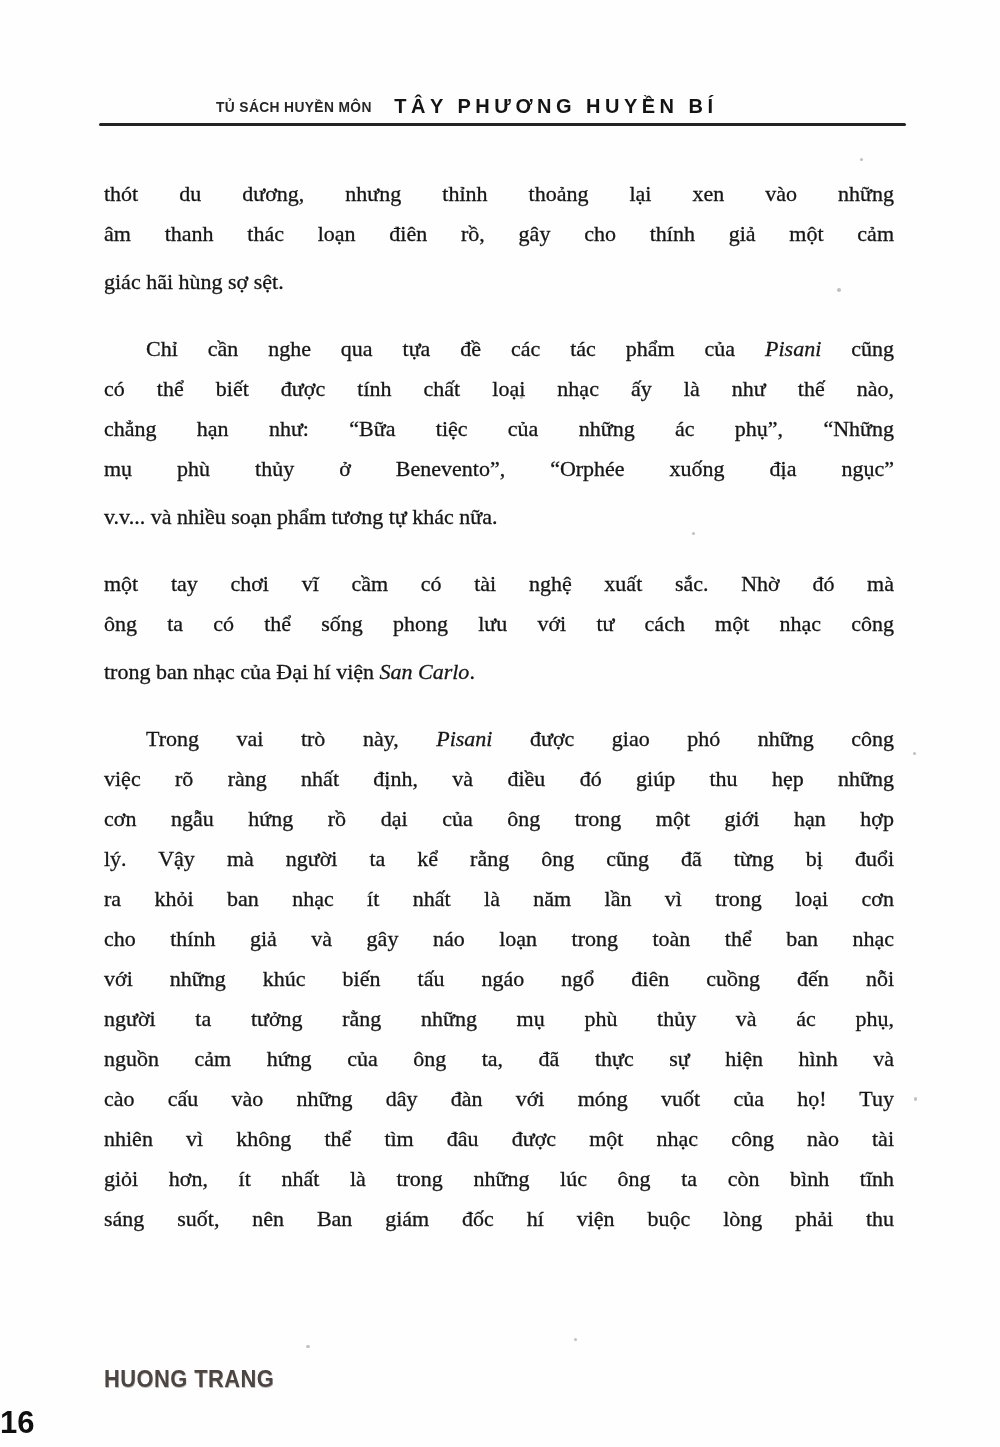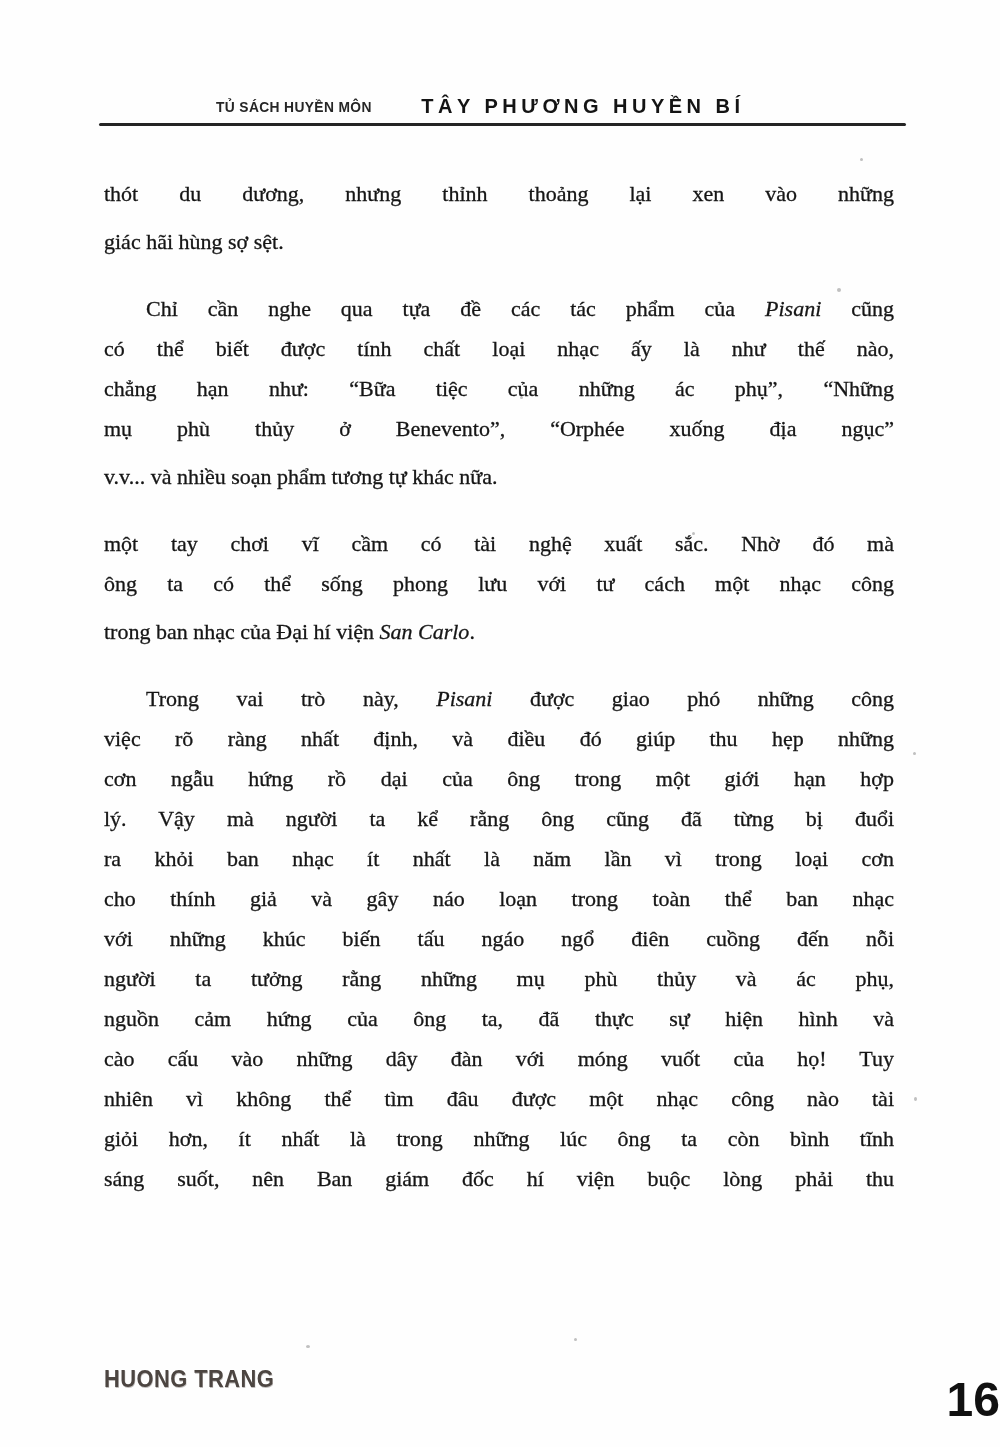--- a/index.html
+++ b/index.html
@@ -28,21 +28,21 @@
   .series {
     margin-left: 112px;
     font-size: 15px;
     font-weight: bold;
     letter-spacing: 0.4px;
     color: #262626;
     transform: scaleX(0.92);
     transform-origin: left bottom;
   }
   .title {
-    margin-left: 36px;
+    margin-left: 9px;
     font-size: 20px;
     font-weight: bold;
     letter-spacing: 4.5px;
     color: #141414;
   }
   .header-rule {
     position: absolute;
     top: 123px; left: 99px; width: 807px;
     height: 2.5px;
     background: #242424;
@@ -76,24 +76,24 @@
     font-size: 23px;
     font-weight: bold;
     letter-spacing: 0.5px;
     color: #4c4541;
     transform: scaleX(0.95);
     transform-origin: left top;
     text-shadow: 0.5px 0.5px 0 rgba(76,69,65,0.35);
   }
   .pagenum {
     position: absolute;
-    left: 0; top: 1372px; width: 1000px;
-    text-align: right;
+    left: 0; top: 1405px; width: 1000px;
+    text-align: left;
     font-family: "Liberation Sans", sans-serif;
-    font-size: 48px;
+    font-size: 31px;
     font-weight: bold;
     color: #101010;
   }
 
   
   .speck {
     position: absolute;
     background: #8d8d8d;
     border-radius: 50%;
     opacity: 0.55;
@@ -107,20 +107,21 @@
   <div class="header">
     <span class="series">TỦ SÁCH HUYỀN MÔN</span>
     <span class="title">TÂY PHƯƠNG HUYỀN BÍ</span>
   </div>
 
   <div class="header-rule"></div>
 
   <div class="text-block">
       <div class="para">
         <div class="line">thót du dương, nhưng thỉnh thoảng lại xen vào những</div>
+        <div class="line">âm thanh thác loạn điên rồ, gây cho thính giả một cảm</div>
         <div class="line last">giác hãi hùng sợ sệt.</div>
       </div>
       <div class="para">
         <div class="line indent">Chỉ cần nghe qua tựa đề các tác phẩm của <em>Pisani</em> cũng</div>
         <div class="line">có thể biết được tính chất loại nhạc ấy là như thế nào,</div>
         <div class="line">chẳng hạn như: “Bữa tiệc của những ác phụ”, “Những</div>
         <div class="line">mụ phù thủy ở Benevento”, “Orphée xuống địa ngục”</div>
         <div class="line last">v.v... và nhiều soạn phẩm tương tự khác nữa.</div>
       </div>
       <div class="para">

